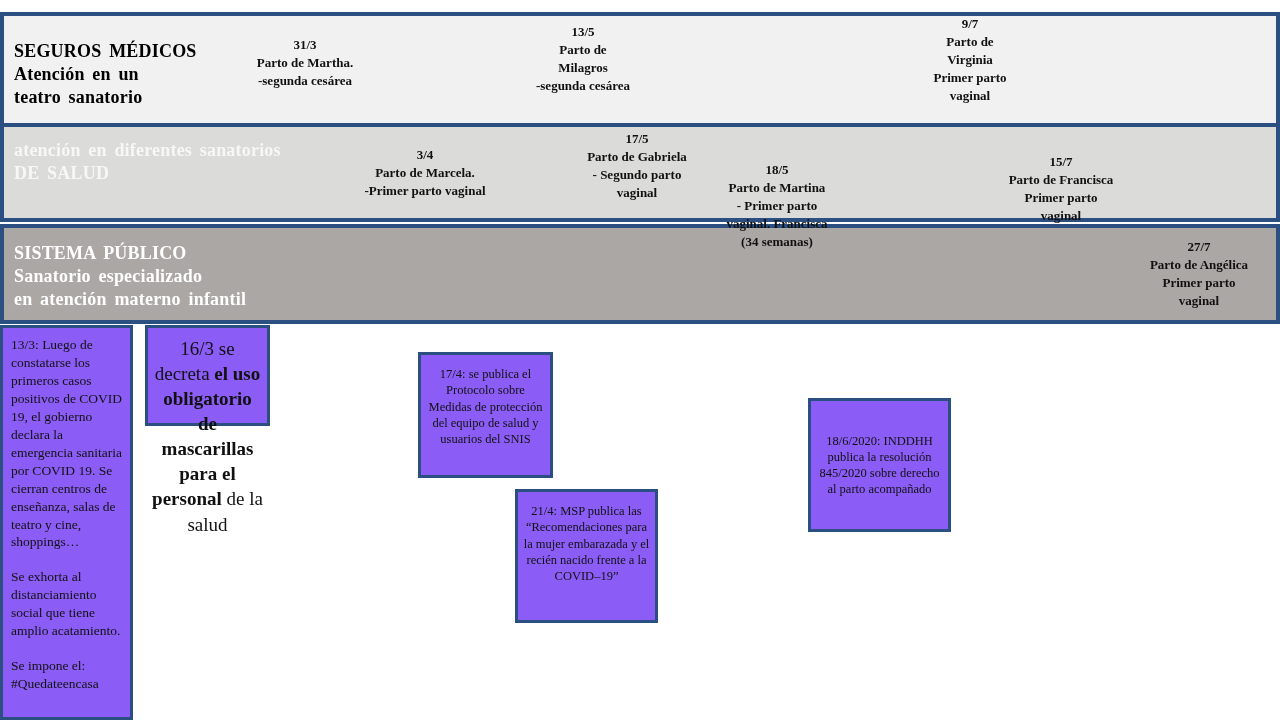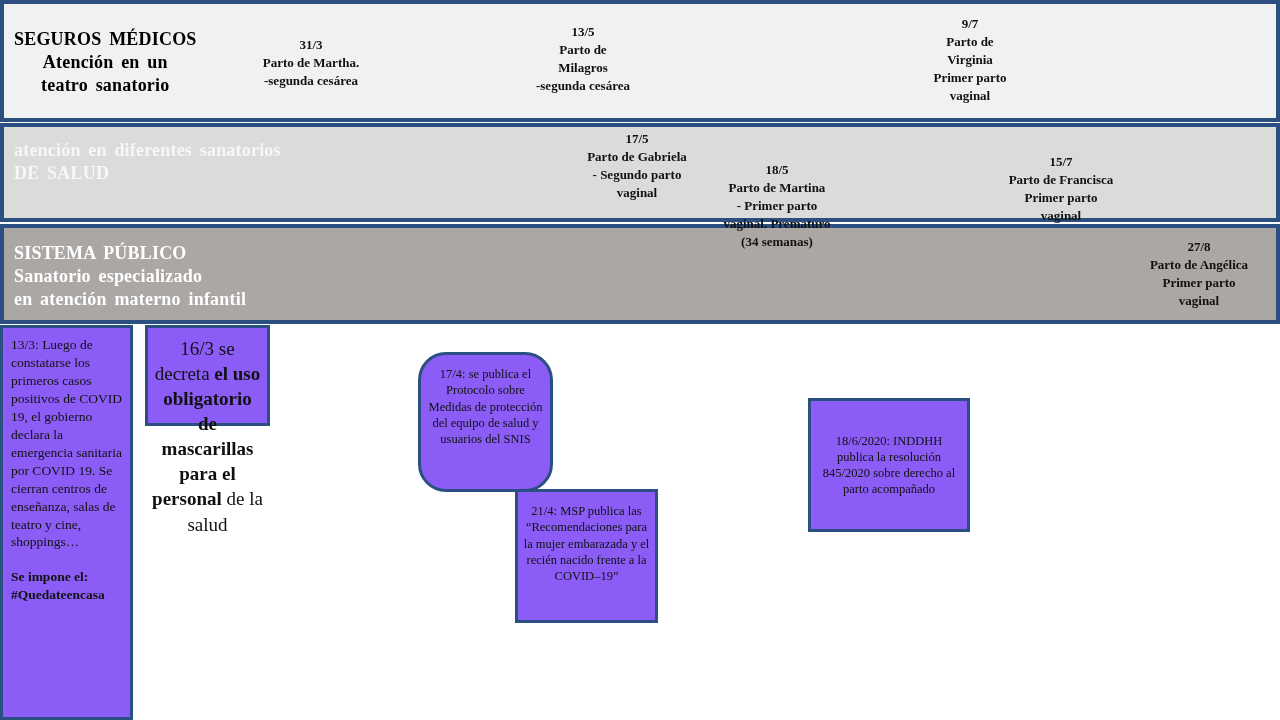--- a/index.html
+++ b/index.html
@@ -4,60 +4,60 @@
 <style>
   html,body{margin:0;padding:0;background:#fff;}
   .canvas{
     position:relative;width:1280px;height:720px;background:#ffffff;
     font-family:"Liberation Serif","DejaVu Serif",serif;overflow:hidden;
   }
   .band{
     position:absolute;left:0;width:1280px;box-sizing:border-box;
     border:4px solid var(--border-navy,#2b4f81);
   }
-  .band1{top:0;height:122px;background:var(--band1-bg,#f2f1f1);text-align:center;}
+  .band1{top:12px;height:122px;background:var(--band1-bg,#f2f1f1);}
   .band2{top:123px;height:99px;background:var(--band2-bg,#dbdbda);}
   .band3{top:224px;height:100px;background:var(--band3-bg,#aba7a5);text-decoration:underline;}
   .band-title{
     position:absolute;left:10px;font-weight:bold;font-size:18px;
     line-height:1.28;word-spacing:3px;letter-spacing:.2px;
   }
   .band-title.dark{color:#000;top:24px;}
   .band2 .band-title{color:#f7f7f7;top:12px;}
   .band3 .band-title{color:#ffffff;top:14px;}
   .event{
     position:absolute;text-align:center;font-weight:bold;font-size:13px;
     line-height:1.38;color:#111;
   }
-  .e11{left:226px;top:36px;width:170px;}
+  .e11{left:220px;top:36px;width:170px;}
   .e12{left:503px;top:23px;width:160px;}
   .e13{left:890px;top:15px;width:160px;}
   .e21{left:335px;top:146px;width:180px;}
   .e22{left:557px;top:130px;width:160px;}
   .e23{left:692px;top:127px;width:170px;margin-top:34px;}
   .e24{left:981px;top:153px;width:160px;}
   .e31{left:1119px;top:238px;width:160px;}
   .note{
     position:absolute;box-sizing:border-box;background:#8b5cf6;
     border:3px solid var(--border-navy,#2b4f81);
     font-size:12.5px;line-height:1.3;text-align:center;
     padding:8px 4px;color:#111;
   }
   .left-col{
     left:0;top:325px;width:133px;height:395px;
     text-align:left;font-size:13.5px;line-height:1.33;
     padding:8px 4px 6px 8px;
   }
   .left-col p{margin:0 0 17px 0;}
-  .left-col p:last-child{margin-bottom:0;font-weight:bold;}
+  .left-col p:last-child{margin-bottom:0;}
   .n163{left:145px;top:325px;width:125px;height:101px;font-size:19px;line-height:1.32;}
   .n163 .seg-bold{font-weight:bold;}
-  .n174{left:418px;top:352px;width:135px;height:140px;padding-top:11px;border-radius:28px;}
+  .n174{left:418px;top:352px;width:135px;height:126px;padding-top:11px;}
   .n214{left:515px;top:489px;width:143px;height:134px;padding-top:11px;}
-  .n186{left:808px;top:398px;width:162px;height:134px;
+  .n186{left:808px;top:398px;width:143px;height:134px;
     display:flex;align-items:center;justify-content:center;padding:6px;}
 </style>
 </head>
 <body>
 
 <div class="canvas">
 
   <section class="band band1">
     <div class="band-title dark">
       <div>SEGUROS MÉDICOS</div>
@@ -93,49 +93,55 @@
     <div>-segunda cesárea</div>
   </div>
   <div class="event e13">
     <div>9/7</div>
     <div>Parto de</div>
     <div>Virginia</div>
     <div>Primer parto</div>
     <div>vaginal</div>
   </div>
 
+  <div class="event e21">
+    <div>3/4</div>
+    <div>Parto de Marcela.</div>
+    <div>-Primer parto vaginal</div>
+  </div>
   <div class="event e22">
     <div>17/5</div>
     <div>Parto de Gabriela</div>
     <div>- Segundo parto</div>
     <div>vaginal</div>
   </div>
   <div class="event e23">
     <div>18/5</div>
     <div>Parto de Martina</div>
     <div>- Primer parto</div>
-    <div>vaginal. Prematuro</div>
+    <div>vaginal. Francisca</div>
     <div>(34 semanas)</div>
   </div>
   <div class="event e24">
     <div>15/7</div>
     <div>Parto de Francisca</div>
     <div>Primer parto</div>
     <div>vaginal</div>
   </div>
 
   <div class="event e31">
-    <div>27/8</div>
+    <div>27/7</div>
     <div>Parto de Angélica</div>
     <div>Primer parto</div>
     <div>vaginal</div>
   </div>
 
   <div class="note left-col">
     <p>13/3: Luego de constatarse los primeros casos positivos de COVID 19, el gobierno declara la emergencia sanitaria por COVID 19. Se cierran centros de enseñanza, salas de teatro y cine, shoppings…</p>
+    <p>Se exhorta al distanciamiento social que tiene amplio acatamiento.</p>
     <p>Se impone el: #Quedateencasa</p>
   </div>
 
   <div class="note n163">
     <span>16/3 se decreta </span><span class="seg-bold">el uso obligatorio de mascarillas para el personal</span><span> de la salud</span>
   </div>
 
   <div class="note n174">
     <span>17/4: se publica el Protocolo sobre Medidas de protección del equipo de salud y usuarios del SNIS</span>
   </div>

